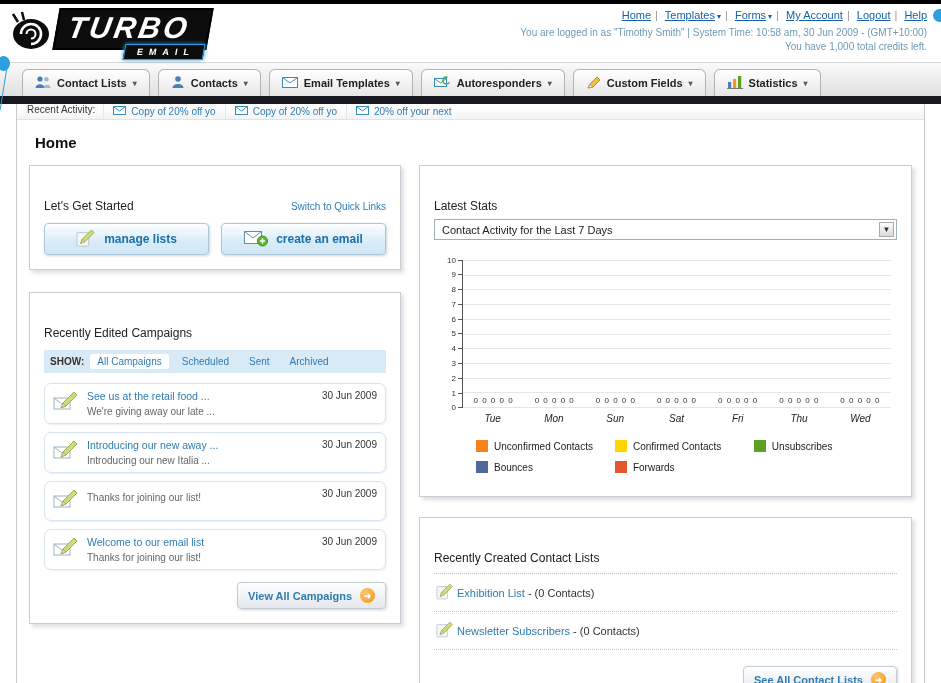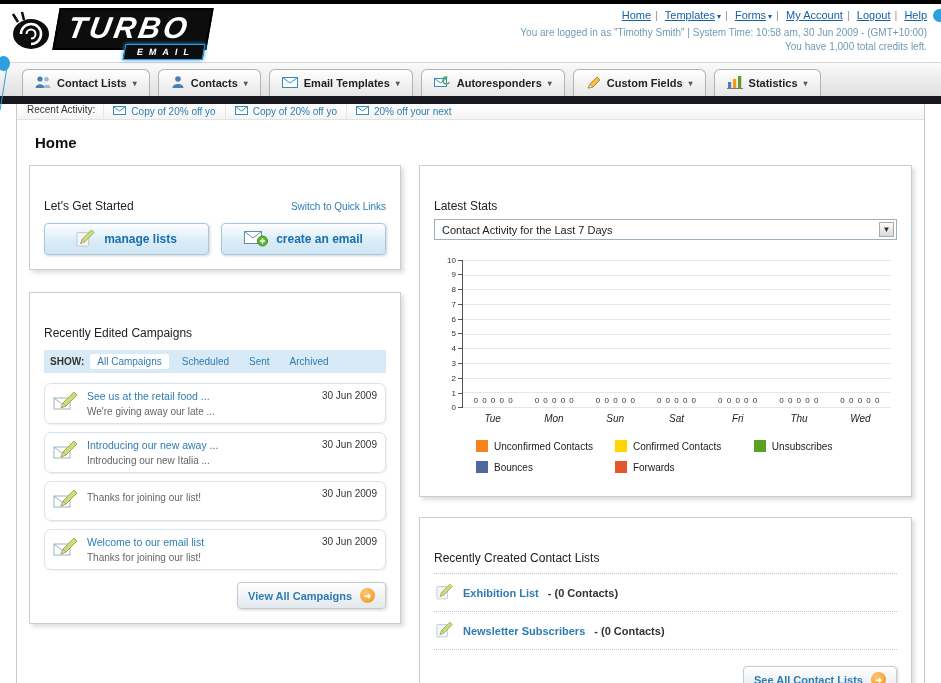--- a/index.html
+++ b/index.html
@@ -84,21 +84,21 @@
   .x-labels-row { display:flex; padding:0 6px; margin-top:5px;font-style:italic; }
   .x-spacer { width:22px; flex:none; }
   .x-labels { flex:1; display:flex; }
   .xlabel { flex:1; text-align:center; font-size:10px; color:#222; }
   .legend { display:flex; flex-wrap:wrap; margin-top:16px; padding-left:42px; }
   .legend-item { width:33%; display:flex; align-items:center; gap:6px; font-size:10px; color:#222; margin-bottom:9px; }
   .swatch { width:12px; height:12px; flex:none; }
 
   
   .cl-list { border-top:1px dotted #b9c4cc; margin-top:8px; }
-  .cl-item { border-bottom:1px dotted #b9c4cc; padding:9px 2px; display:flex; gap:9px; align-items:center; font-size:11px;font-weight:bold; }
+  .cl-item { border-bottom:1px dotted #b9c4cc; padding:9px 2px; display:flex; gap:3px; align-items:center; font-size:11px; }
   .cl-name { color:#2e7cb2; cursor:pointer; }
   .cl-count { color:#333; }
 </style>
 </head>
 <body>
 
 <div class="page">
   <div class="corner-dot"></div>
   <div class="balloon"></div>
   <div class="balloon-string"></div>

